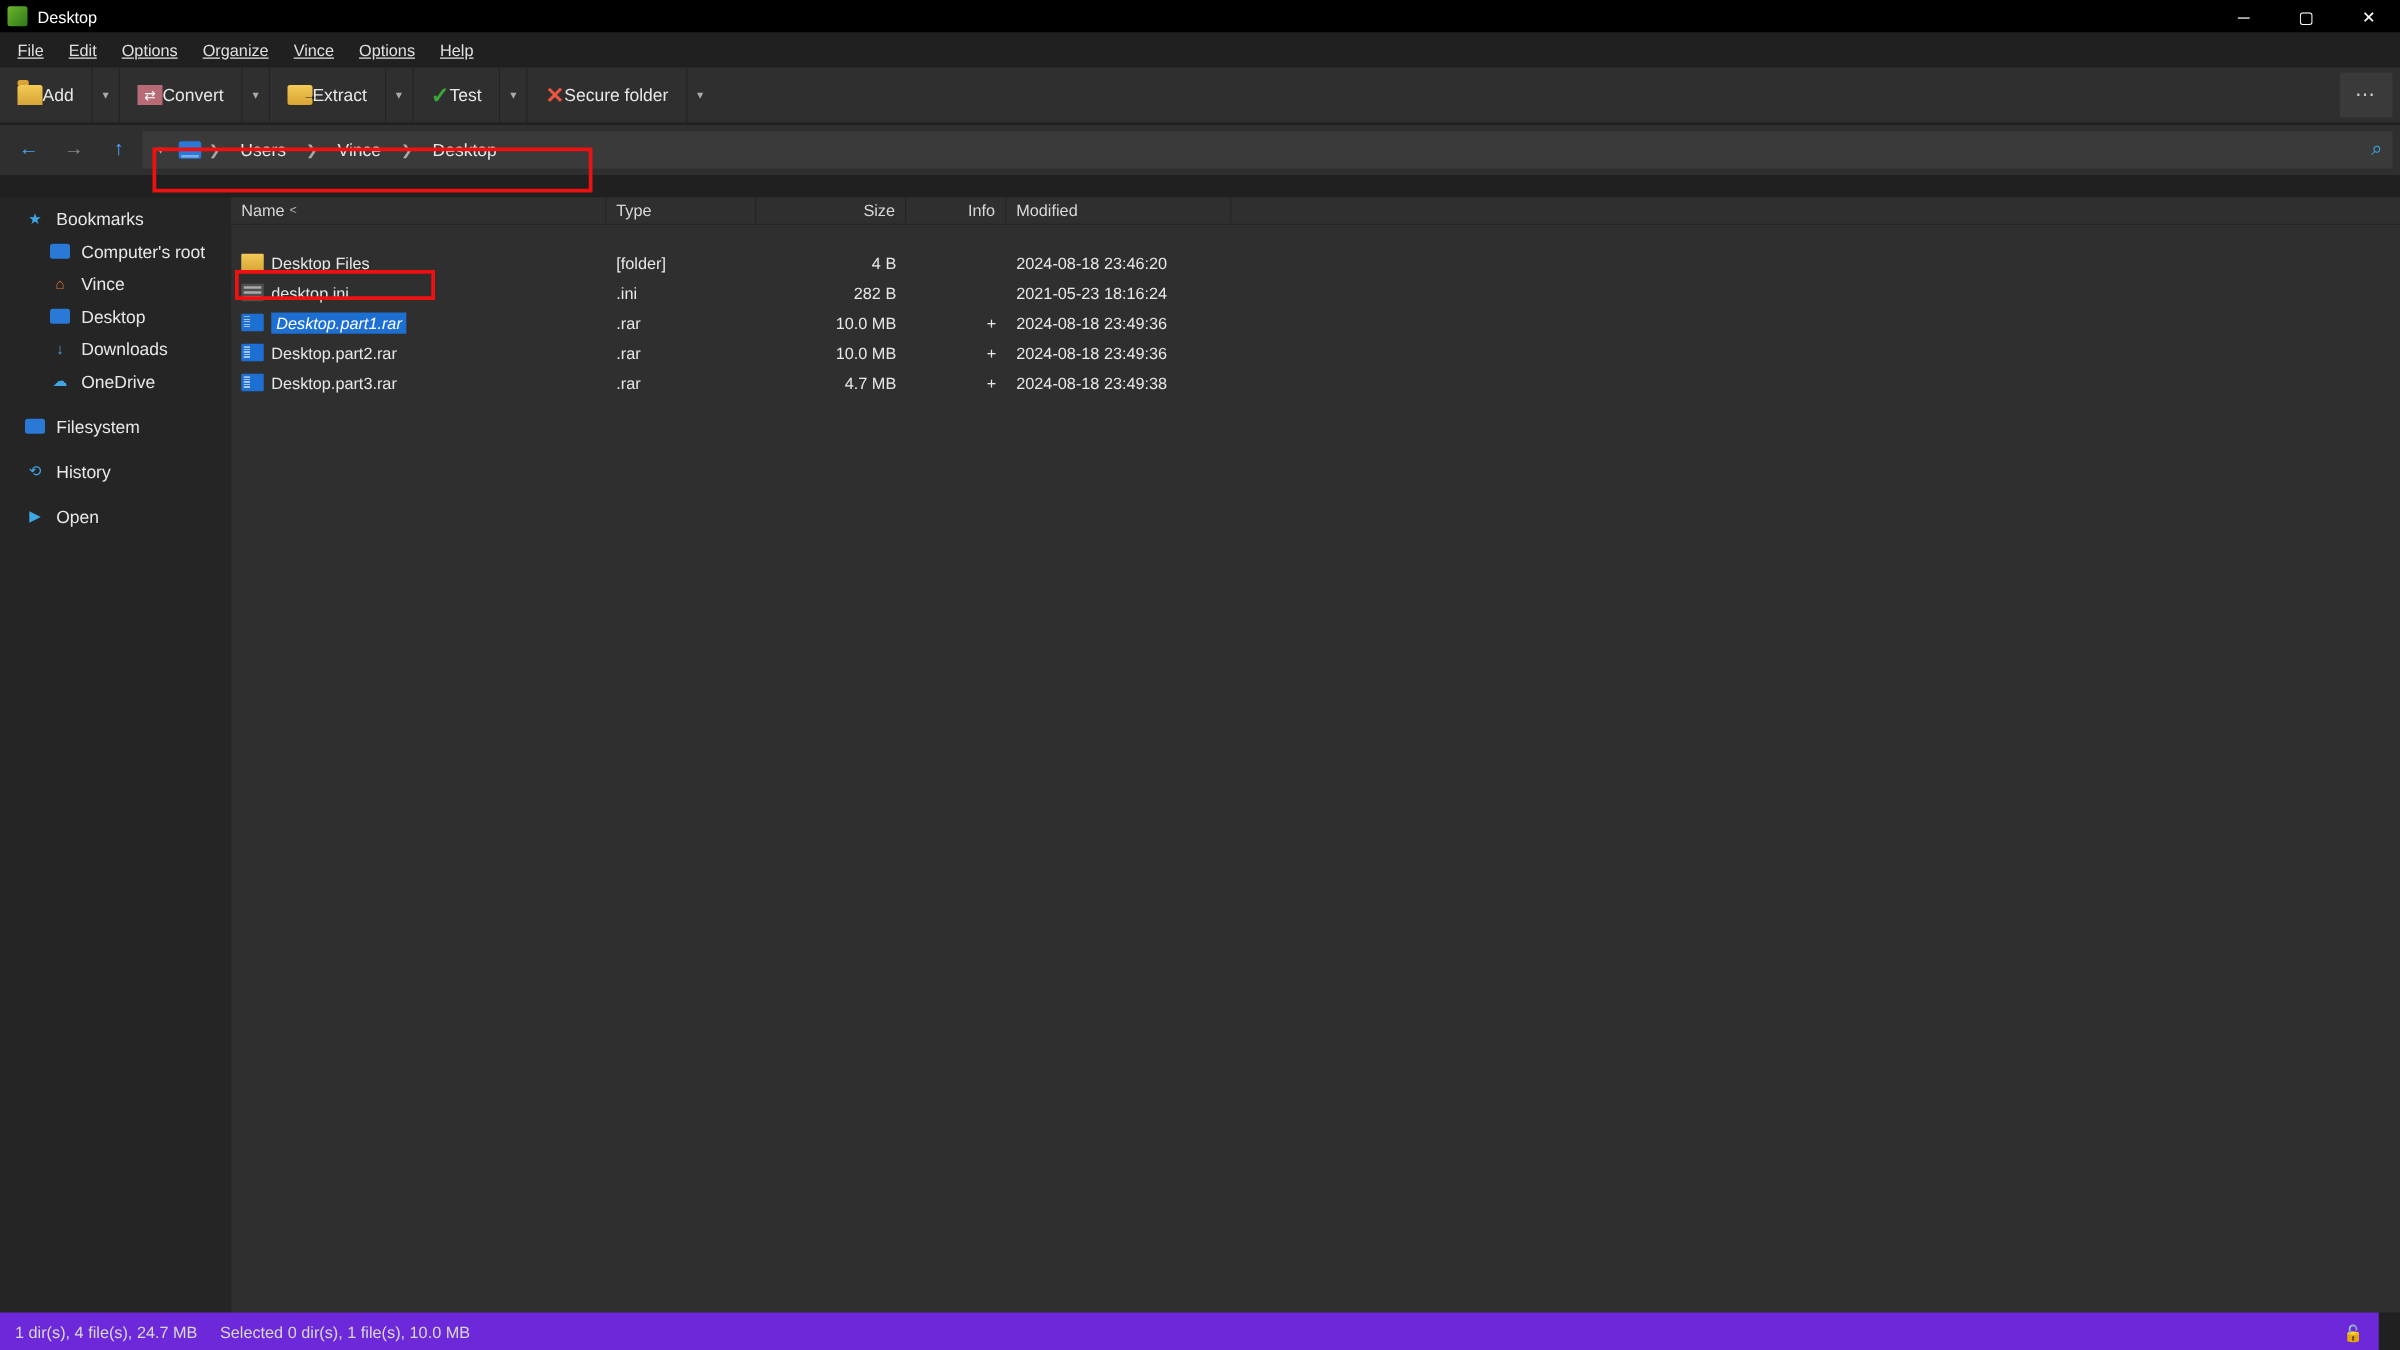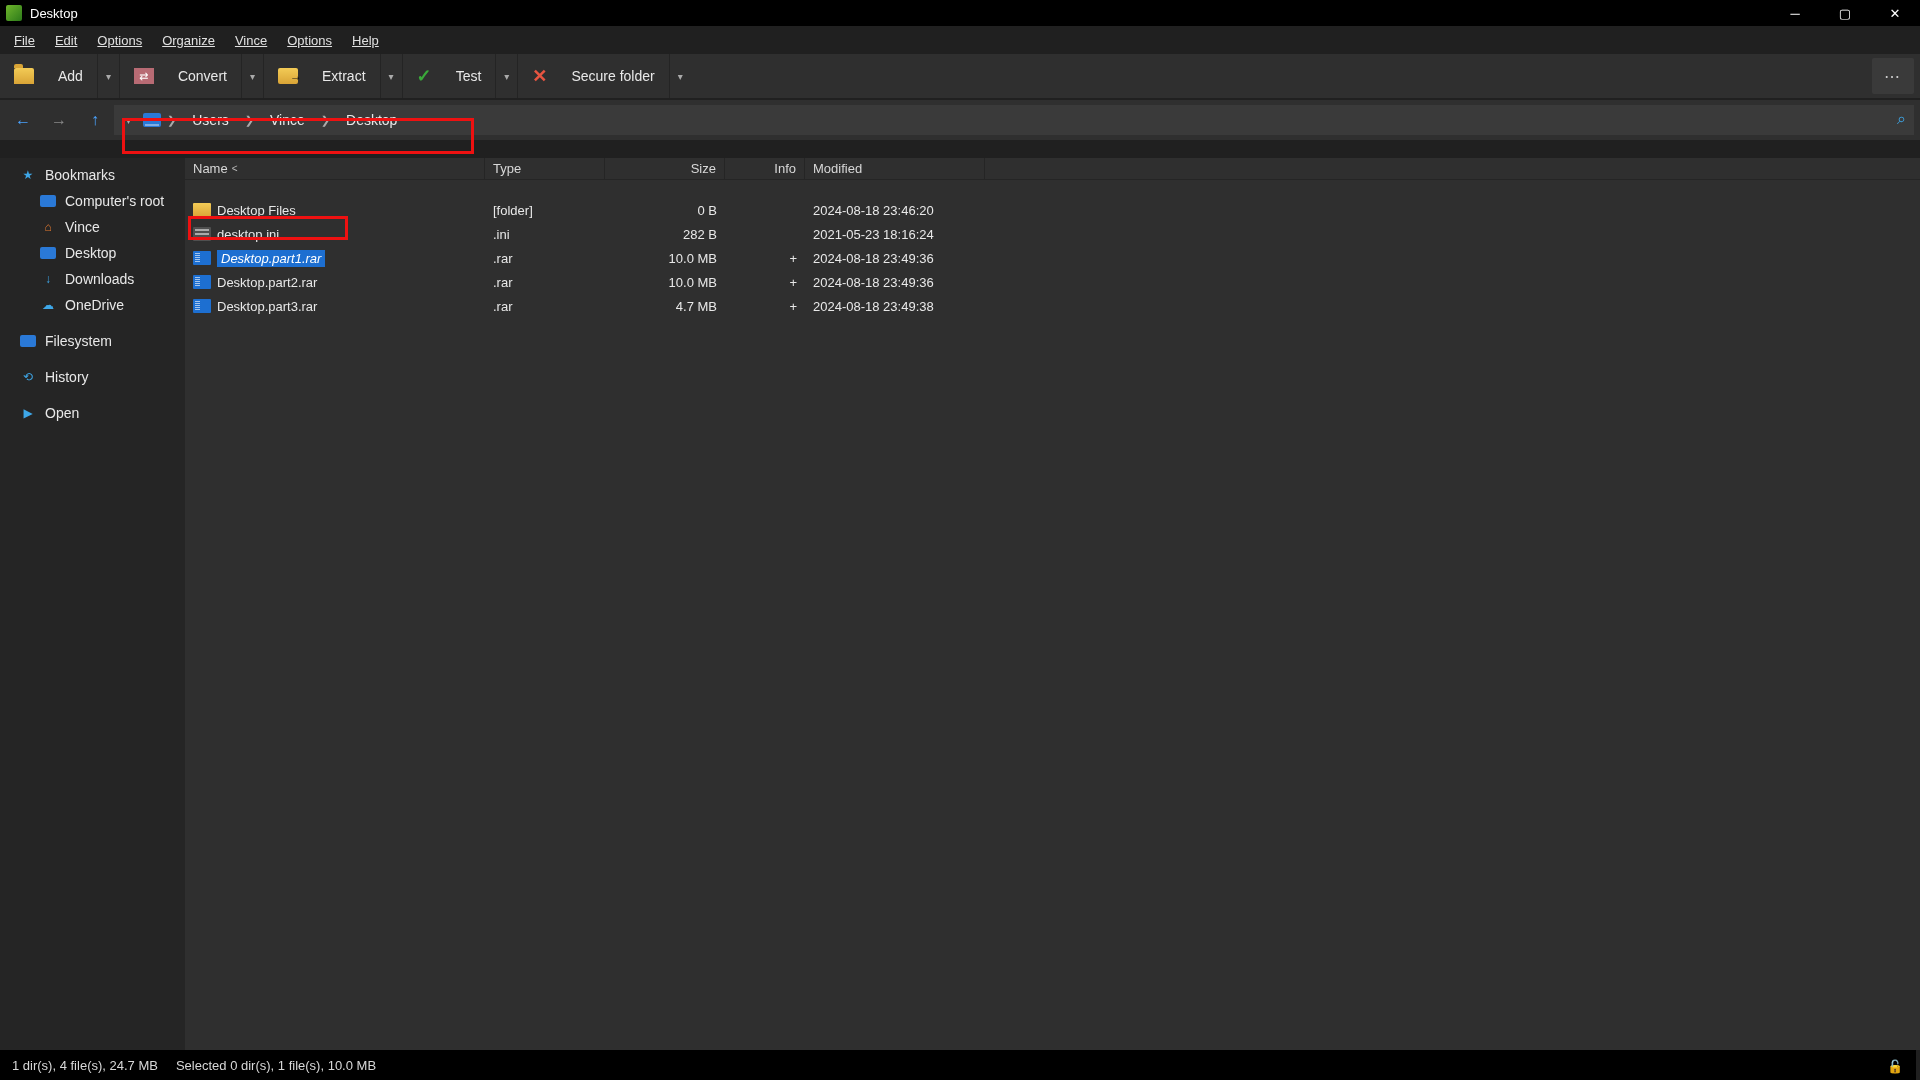--- a/index.html
+++ b/index.html
@@ -8,21 +8,21 @@
 
 .titlebar { height: 26px; background: #000; display: flex; align-items: center; padding-left: 6px; font-size: 13px; }
 .titlebar .app-icon { width: 16px; height: 16px; background: linear-gradient(135deg,#6fb52c,#2c7a1a); border-radius: 2px; margin-right: 8px; }
 .titlebar .title { color: #fff; flex: 1; }
 .titlebar .win-btn { width: 50px; height: 26px; display: flex; align-items: center; justify-content: center; color: #fff; }
 
 .menubar { height: 28px; background: #202020; display: flex; align-items: center; padding: 0 4px; font-size: 13px; color: #e0e0e0; }
 .menubar .mitem { padding: 4px 10px; text-decoration: underline; }
 
 .toolbar { height: 44px; background: #2f2f2f; display: flex; align-items: stretch; }
-.toolbar .tbtn { display: flex; align-items: center; padding: 0 14px; gap: 24px; font-size: 14px; color: #e8e8e8; }
+.toolbar .tbtn { display: flex; align-items: center; padding: 0 14px; gap: 0; font-size: 14px; color: #e8e8e8; }
 .toolbar .tdd { width: 22px; display: flex; align-items: center; justify-content: center; color: #aaa; font-size: 10px; border-left: 1px solid #242424; }
 .toolbar .sep { width:1px; background:#242424; }
 .toolbar .spacer { flex: 1; }
 .toolbar .more { width: 42px; display:flex; align-items:center; justify-content:center; background:#3a3a3a; color:#ccc; margin:4px 6px; border-radius:2px; font-size:16px; letter-spacing:2px; }
 
 .icon-folder   { width:20px; height:16px; background: linear-gradient(180deg,#f3cb56,#d9a436); border-radius:2px 2px 0 0; position:relative; }
 .icon-folder::before { content:""; position:absolute; top:-4px; left:0; width:9px; height:4px; background:#d9a436; border-radius:2px 2px 0 0; }
 .icon-convert  { width:20px; height:16px; background:#b86b74; position:relative; }
 .icon-convert::after { content:"⇄"; position:absolute; inset:0; display:flex; align-items:center; justify-content:center; font-size:11px; color:#fff; }
 .icon-extract  { width:20px; height:16px; background: linear-gradient(180deg,#f3cb56,#d9a436); position:relative; border-radius:2px; }
@@ -73,21 +73,21 @@
 .row.selected .rowbg { position:absolute; left:0; top:0; bottom:0; width:760px; background:#34424f; z-index:-1; }
 
 .fi-folder { width:18px; height:14px; background:linear-gradient(180deg,#f3cb56,#d9a436); border-radius:1px; }
 .fi-ini    { width:18px; height:14px; background:#4f4f4f; border-radius:1px; position:relative; }
 .fi-ini::after{content:""; position:absolute; top:2px; left:2px; right:2px; height:2px; box-shadow:0 0 0 #aaa, 0 4px 0 #aaa, 0 8px 0 #aaa; background:#aaa;}
 .fi-rar    { width:18px; height:14px; background:#1d6fd1; border-radius:1px; position:relative; }
 .fi-rar::after{content:""; position:absolute; top:2px; left:2px; width:5px; height:10px; background:repeating-linear-gradient(#fff 0 1px, transparent 1px 2px); opacity:.6;}
 
 .redbox-row { position:absolute; border:3px solid #e11; pointer-events:none; left:188px; top:216px; width:160px; height:24px; z-index:10; }
 
-.statusbar { position:absolute; bottom:0; left:0; right:4px; height:30px; background:#000000; display:flex; align-items:center; padding:0 12px; font-size:13px; color:#d8d8d8; gap:18px; }
+.statusbar { position:absolute; bottom:0; left:0; right:17px; height:30px; background:#6d28d9; display:flex; align-items:center; padding:0 12px; font-size:13px; color:#d8d8d8; gap:18px; }
 .statusbar .right { position:absolute; right:12px; bottom:6px; color:#d9a436; }
 
 .si { width:16px; height:16px; display:flex; align-items:center; justify-content:center; font-size:12px; }
 .si-star    { color:#3ea7e8; }
 .si-disk    { width:16px; height:12px; background:#2a79d7; border-radius:2px; }
 .si-home    { color:#e67a30; }
 .si-desktop { width:16px; height:12px; background:#2a79d7; border-radius:2px; }
 .si-down    { color:#3ea7e8; }
 .si-cloud   { color:#3ea7e8; }
 .si-fs      { width:16px; height:12px; background:#2a79d7; border-radius:2px; }
@@ -224,21 +224,21 @@
       <div class="col mod">Modified</div>
     </div>
 
     <div id="rows">
         <div class="row">
           <div class="c name">
             <span class="fi-folder"></span>
             <span class="txt">Desktop Files</span>
           </div>
           <div class="c type">[folder]</div>
-          <div class="c size">0 B</div>
+          <div class="c size">4 B</div>
           <div class="c info"></div>
           <div class="c mod">2024-08-18 23:46:20</div>
         </div>
         <div class="row">
           <div class="c name">
             <span class="fi-ini"></span>
             <span class="txt">desktop.ini</span>
           </div>
           <div class="c type">.ini</div>
           <div class="c size">282 B</div>

